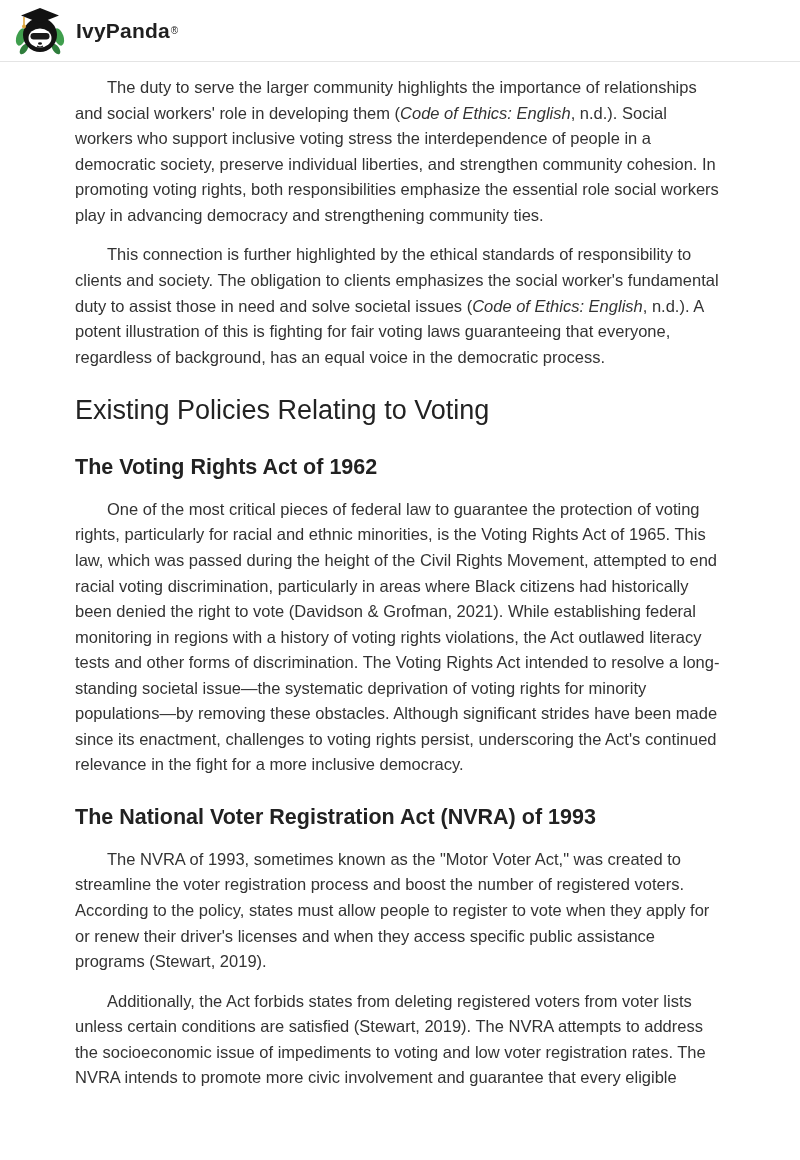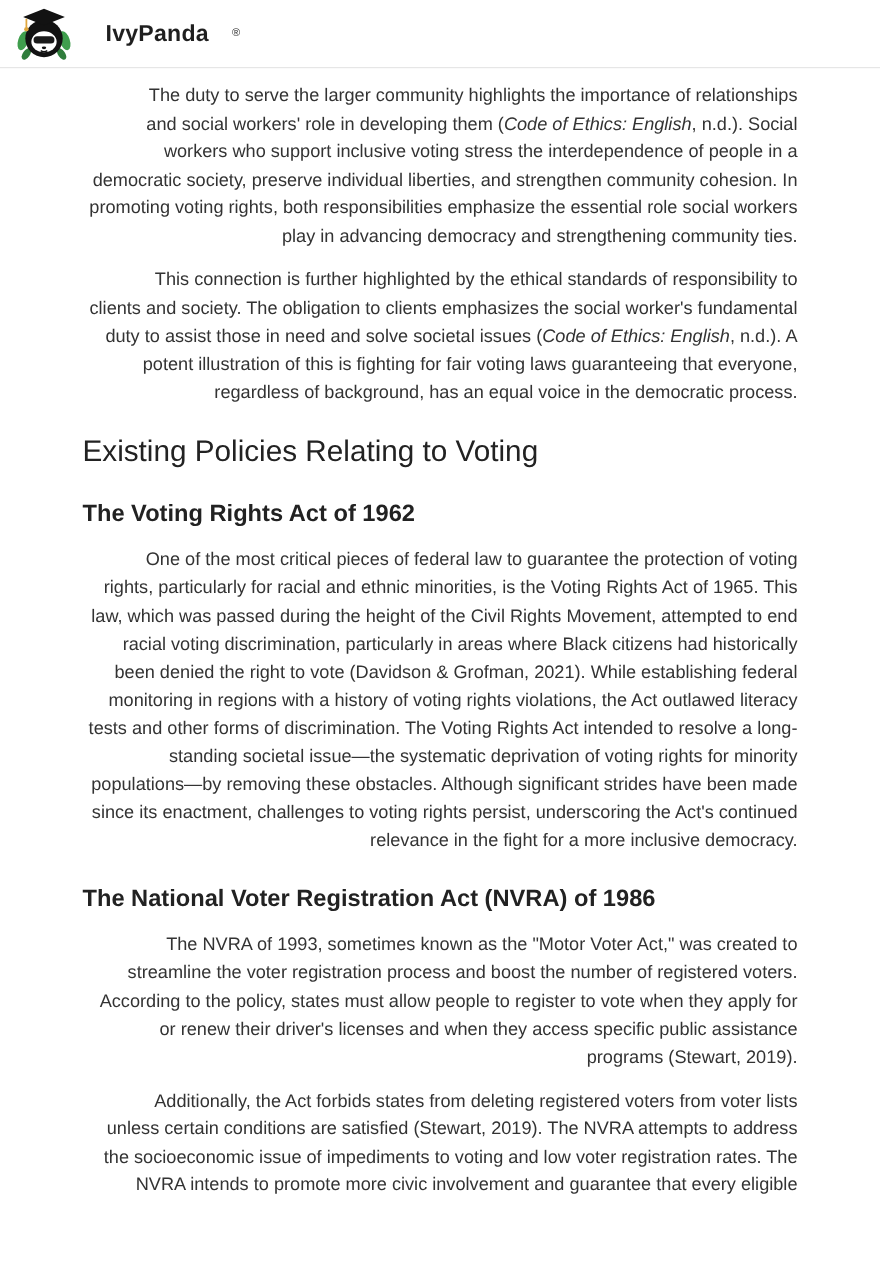--- a/index.html
+++ b/index.html
@@ -20,21 +20,21 @@
   header {
     position: absolute;
     top: 0; left: 0; right: 0;
     height: 62px;
     display: flex;
     align-items: center;
     justify-content: space-between;
     padding: 0 35px 0 14px;
     border-bottom: 1px solid #e4e4e4;
   }
-  .brand { display: flex; align-items: center; gap: 20px; }
+  .brand { display: flex; align-items: center; }
   .brand svg { display: block; }
   .brand-name {
     margin-left: 10px;
     font-size: 21px;
     font-weight: bold;
     color: #1f1f1f;
     letter-spacing: 0.2px;
   }
   .brand sup {
     font-size: 10px;
@@ -54,21 +54,21 @@
     left: 75px;
     right: 75px;
     padding-top: 13px;
     color: #333333;
     font-size: 16.5px;
     line-height: 1.55;
   }
   main p {
     margin: 0 0 14px;
     text-indent: 32px;
-    text-align: right;
+    text-align: left;
   }
   main h1 {
     margin: 24px 0 14px;
     font-size: 27px;
     line-height: 1.25;
     font-weight: normal;
     color: #222222;
   }
   main h2 {
     margin: 26px 0 16px;
@@ -124,19 +124,19 @@
         <sup>®</sup>
     </div>
   </header>
 
   <main>
       <p><span>The duty to serve the larger community highlights the importance of relationships and social workers' role in developing them (</span><em>Code of Ethics: English</em><span>, n.d.). Social workers who support inclusive voting stress the interdependence of people in a democratic society, preserve individual liberties, and strengthen community cohesion. In promoting voting rights, both responsibilities emphasize the essential role social workers play in advancing democracy and strengthening community ties.</span></p>
       <p><span>This connection is further highlighted by the ethical standards of responsibility to clients and society. The obligation to clients emphasizes the social worker's fundamental duty to assist those in need and solve societal issues (</span><em>Code of Ethics: English</em><span>, n.d.). A potent illustration of this is fighting for fair voting laws guaranteeing that everyone, regardless of background, has an equal voice in the democratic process.</span></p>
       <h1>Existing Policies Relating to Voting</h1>
       <h2>The Voting Rights Act of 1962</h2>
       <p><span>One of the most critical pieces of federal law to guarantee the protection of voting rights, particularly for racial and ethnic minorities, is the Voting Rights Act of 1965. This law, which was passed during the height of the Civil Rights Movement, attempted to end racial voting discrimination, particularly in areas where Black citizens had historically been denied the right to vote (Davidson &amp; Grofman, 2021). While establishing federal monitoring in regions with a history of voting rights violations, the Act outlawed literacy tests and other forms of discrimination. The Voting Rights Act intended to resolve a long-standing societal issue—the systematic deprivation of voting rights for minority populations—by removing these obstacles. Although significant strides have been made since its enactment, challenges to voting rights persist, underscoring the Act's continued relevance in the fight for a more inclusive democracy.</span></p>
-      <h2>The National Voter Registration Act (NVRA) of 1986</h2>
+      <h2>The National Voter Registration Act (NVRA) of 1993</h2>
       <p><span>The NVRA of 1993, sometimes known as the "Motor Voter Act," was created to streamline the voter registration process and boost the number of registered voters. According to the policy, states must allow people to register to vote when they apply for or renew their driver's licenses and when they access specific public assistance programs (Stewart, 2019).</span></p>
       <p><span>Additionally, the Act forbids states from deleting registered voters from voter lists unless certain conditions are satisfied (Stewart, 2019). The NVRA attempts to address the socioeconomic issue of impediments to voting and low voter registration rates. The NVRA intends to promote more civic involvement and guarantee that every eligible</span></p>
     </main>
 
 
 </div>
 
 </body></html>

